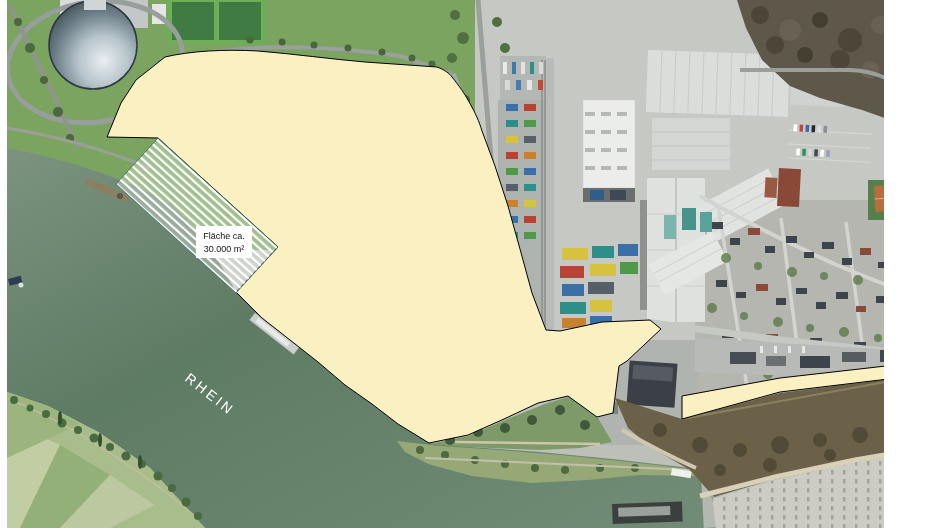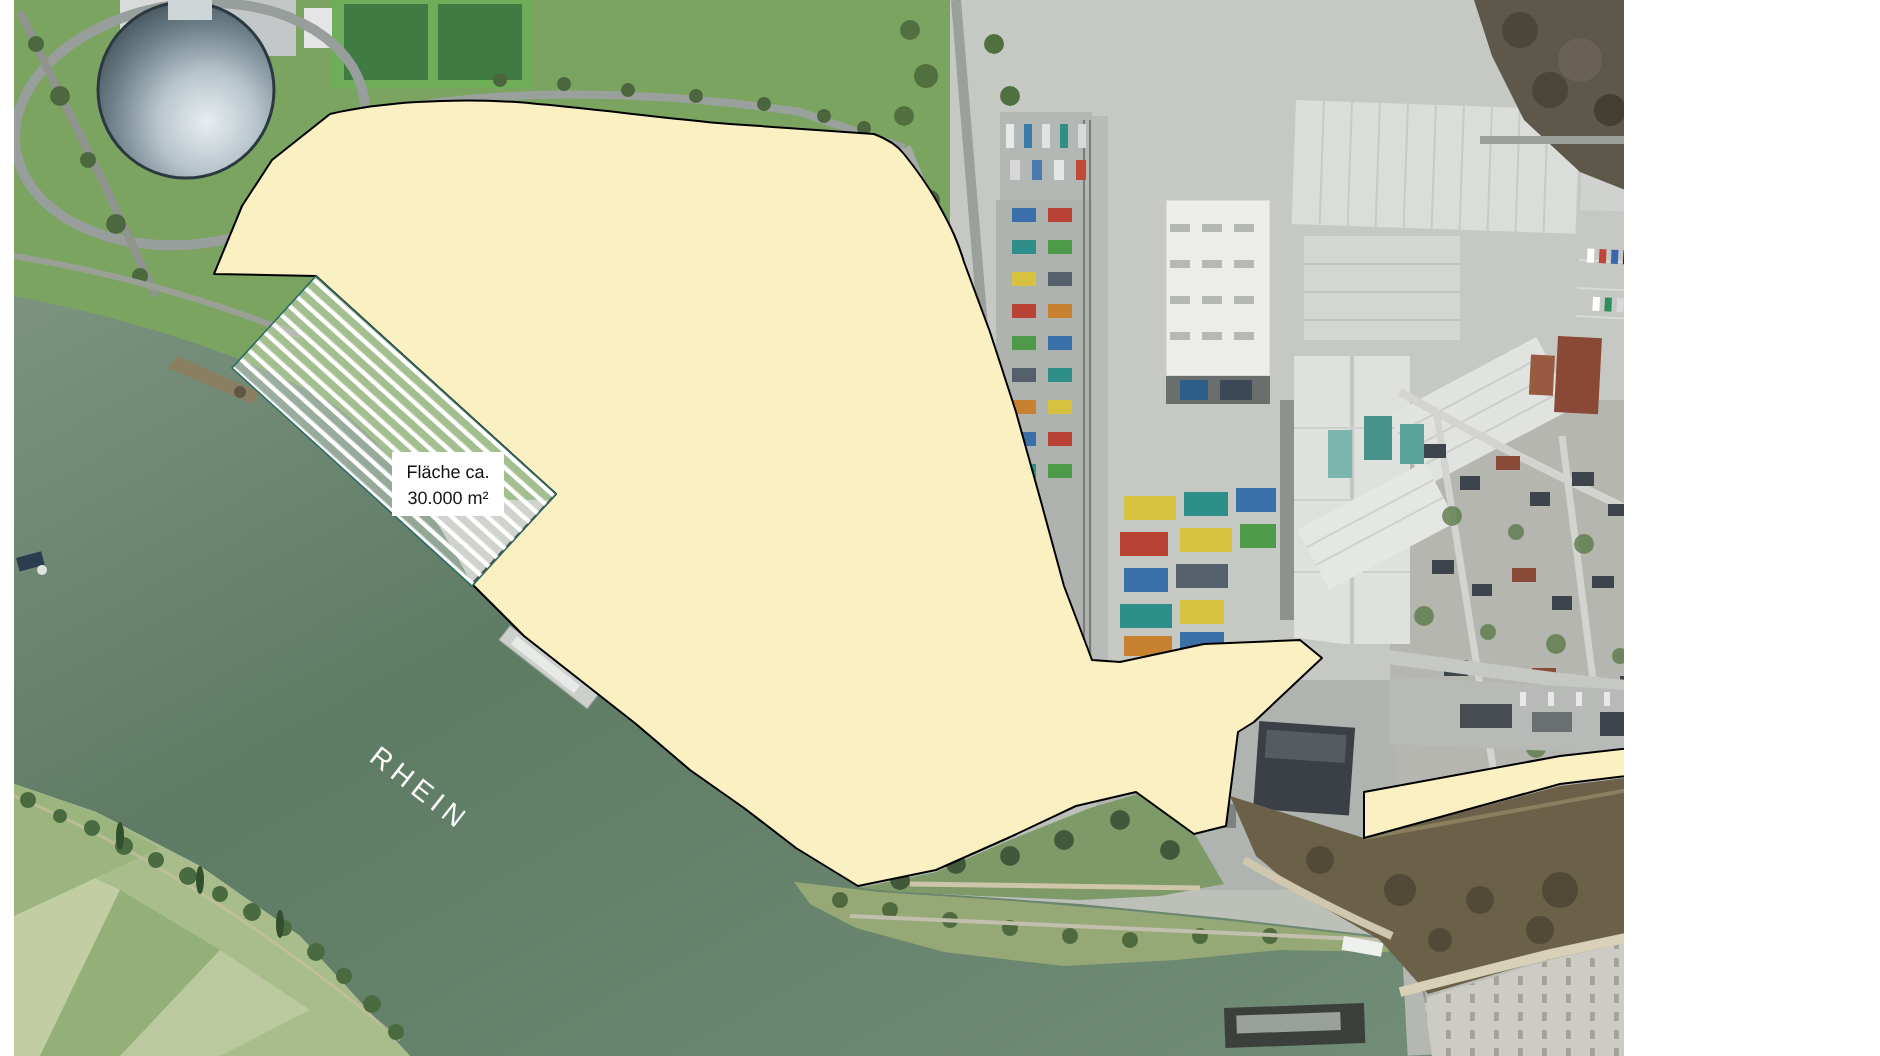--- a/index.html
+++ b/index.html
@@ -1,16 +1,16 @@
 <!DOCTYPE html>
 <html><head>
 <meta charset="utf-8">
 <style>
   html,body{margin:0;padding:0;background:#ffffff;}
-  #stage{position:relative;width:812px;height:528px;overflow:hidden;background:#fff;
+  #stage{position:relative;width:884px;height:528px;overflow:hidden;background:#fff;
          font-family:"Liberation Sans",sans-serif;}
   svg{display:block}
   text{font-family:"Liberation Sans",sans-serif;}
 </style>
 </head>
 <body>
 
 <div id="stage">
 <svg width="940" height="528" viewBox="0 0 940 528">
   <defs>

